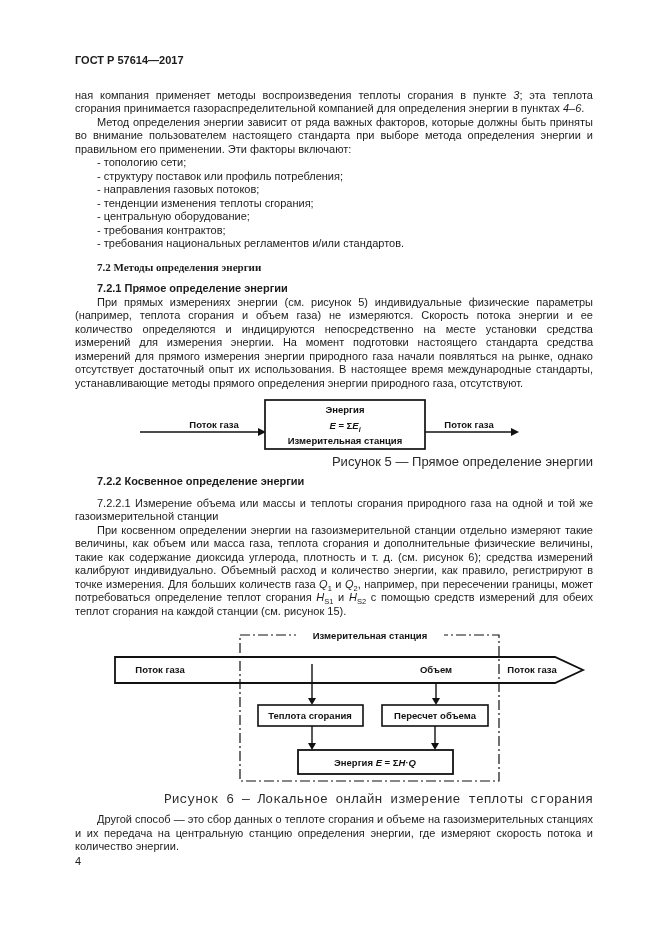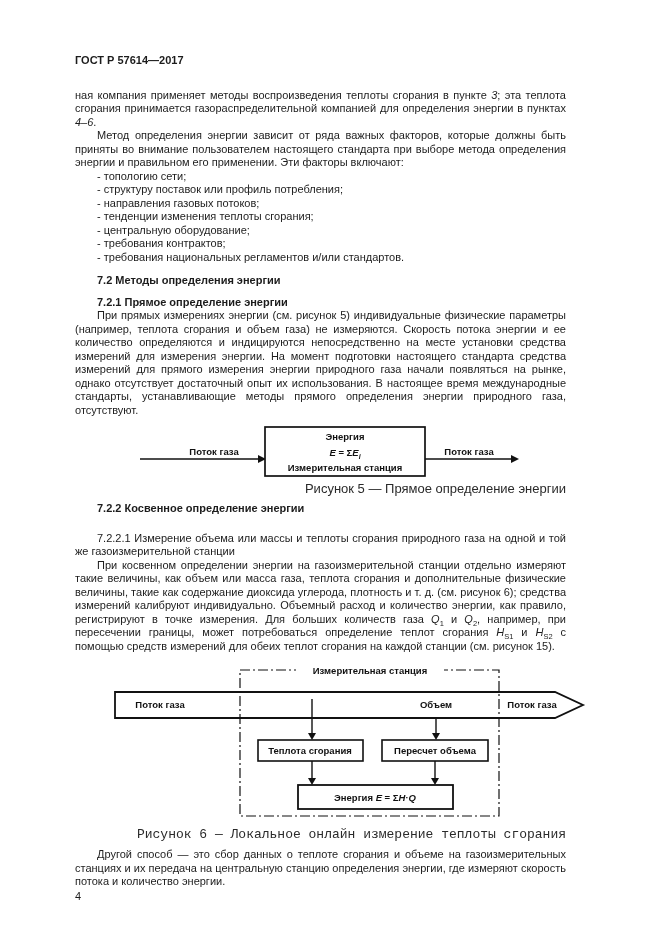--- a/index.html
+++ b/index.html
@@ -5,49 +5,49 @@
   html,body { margin:0; padding:0; background:#ffffff; }
   .page {
     position:relative;
     width:661px; height:935px;
     background:#ffffff;
     color:#1c1c1c;
     font-family:"Liberation Sans", sans-serif;
     font-size:11px;
     line-height:13.5px;
     box-sizing:border-box;
-    padding:54px 95px 0 75px;
+    padding:54px 68px 0 75px;
     overflow:hidden;
   }
   .doc-header { font-weight:bold; margin:0 0 21px 0; }
   p { margin:0; text-align:justify; }
   .indent { text-indent:22px; }
   .list-line { padding-left:22px; }
   .h-bold { font-weight:bold; text-indent:22px; margin:0; }
-  .h72  { margin-top:10px; }
+  .h72  { margin-top:10px;font-family:Liberation Serif, serif; }
   .h721 { margin-top:8px; }
   .h722 { margin-top:7px; }
   .fig-svg { display:block; margin:0; }
   .fig5-svg { margin-top:4px; }
   .fig6-svg { margin-top:13px; }
   svg text {
     font-family:"Liberation Sans", sans-serif;
     font-weight:bold;
     font-size:9.5px;
     fill:#111111;
   }
   .fig-caption {
     text-align:right;
     font-size:13px;
     line-height:13px;
     color:#2a2a2a;
   }
   .cap5 { margin-top:3px; }
   .cap6 { margin-top:4px;font-family:Liberation Mono, monospace; }
-  .p4 { margin-top:16px; }
+  .p4 { margin-top:8px; }
   .p6 { margin-top:7px; }
   sub { font-size:7.5px; line-height:0; }
   .page-number { margin-top:1px; text-align:left; }
 </style>
 </head>
 <body>
 
 <div class="page">
 
   <div class="doc-header">ГОСТ Р 57614—2017</div>

